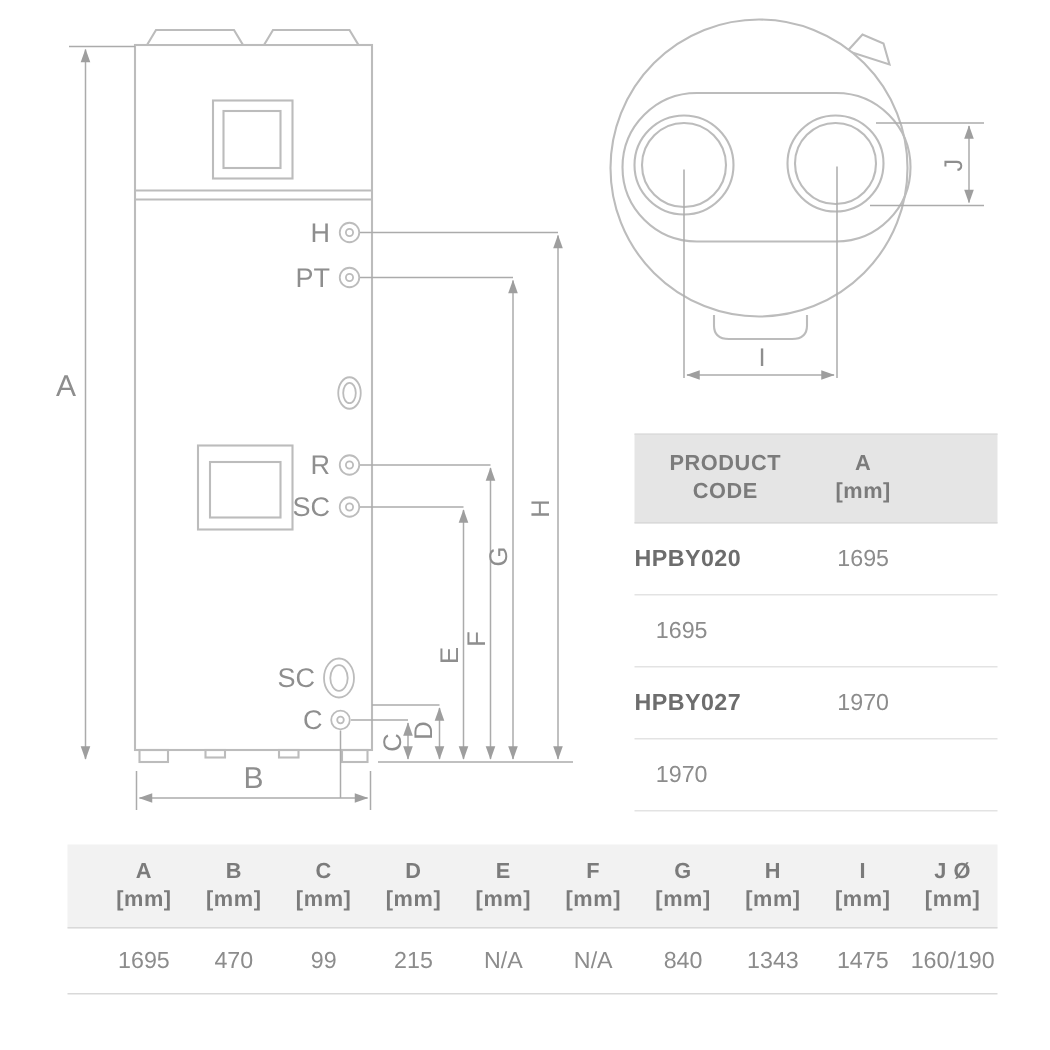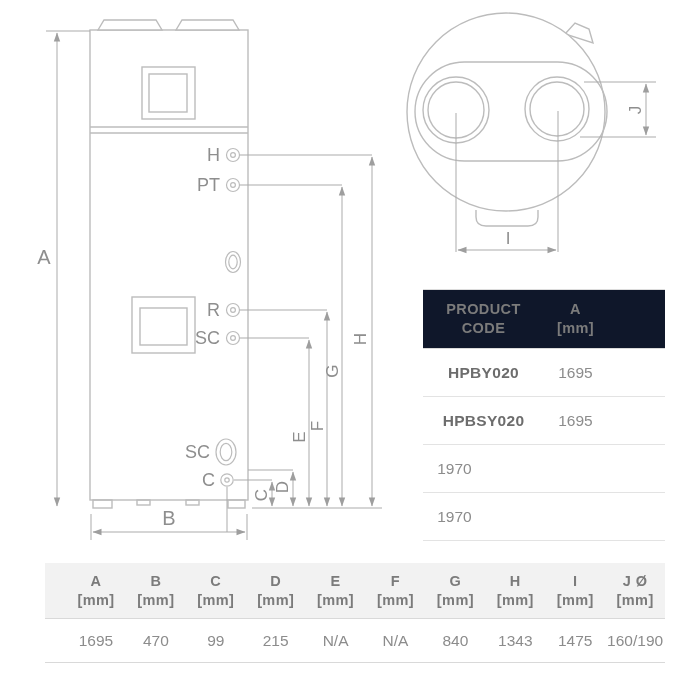--- a/index.html
+++ b/index.html
@@ -11,30 +11,30 @@
     font-family:"Liberation Sans", sans-serif;
     fill:#8e8e8e;
   }
   .lbl       { font-size:18px; }
   .lbl-big   { font-size:20px; }
   .lbl-dim   { font-size:17px; }
 
   
   .ptable { position:absolute; left:423px; top:289px; width:242px; }
   .pt-head {
-    height:58px; background:#0f172a;
+    height:58px; background:#e5e5e5;
     border-top:1px solid #dcdcdc; border-bottom:1px solid #d9d9d9;
     display:flex; align-items:center;
     color:#7b7b7b; font-weight:bold; font-size:14.5px; line-height:19px; letter-spacing:.4px;
   }
   .pt-h1 { width:50%; text-align:center; }
   .pt-h2 { width:26%; text-align:center; }
   .pt-h1 span, .pt-h2 span { display:block; }
   .pt-row { height:47px; display:flex; align-items:center; border-bottom:1px solid #e3e3e3; }
-  .pt-code { width:50%; text-align:center; font-weight:bold; color:#6d6d6d; font-size:15.5px; letter-spacing:.3px; }
+  .pt-code { width:50%; text-align:left; font-weight:bold; color:#6d6d6d; font-size:15.5px; letter-spacing:.3px; }
   .pt-val  { width:26%; text-align:center; color:#8c8c8c; font-size:15.5px; }
 
   
   .dtable { position:absolute; left:45px; top:563px; width:620px; }
   .dt-head {
     background:#f2f2f2; border-bottom:1px solid #d9d9d9;
     display:flex; padding:9px 0 8px 21px; box-sizing:border-box;
   }
   .dt-hcell {
     width:60px; text-align:center; color:#7b7b7b; font-weight:bold;
@@ -196,24 +196,24 @@
       <div class="pt-h2">
         <span>A</span>
         <span>[mm]</span>
       </div>
     </div>
     <div class="pt-row">
       <div class="pt-code">HPBY020</div>
       <div class="pt-val">1695</div>
     </div>
     <div class="pt-row">
-      <div class="pt-code">HPBSY020</div>
       <div class="pt-val">1695</div>
     </div>
     <div class="pt-row">
+      <div class="pt-code">HPBY027</div>
       <div class="pt-val">1970</div>
     </div>
     <div class="pt-row">
       <div class="pt-val">1970</div>
     </div>
   </div>
 
   <div class="dtable">
     <div class="dt-head">
       <div class="dt-hcell">

